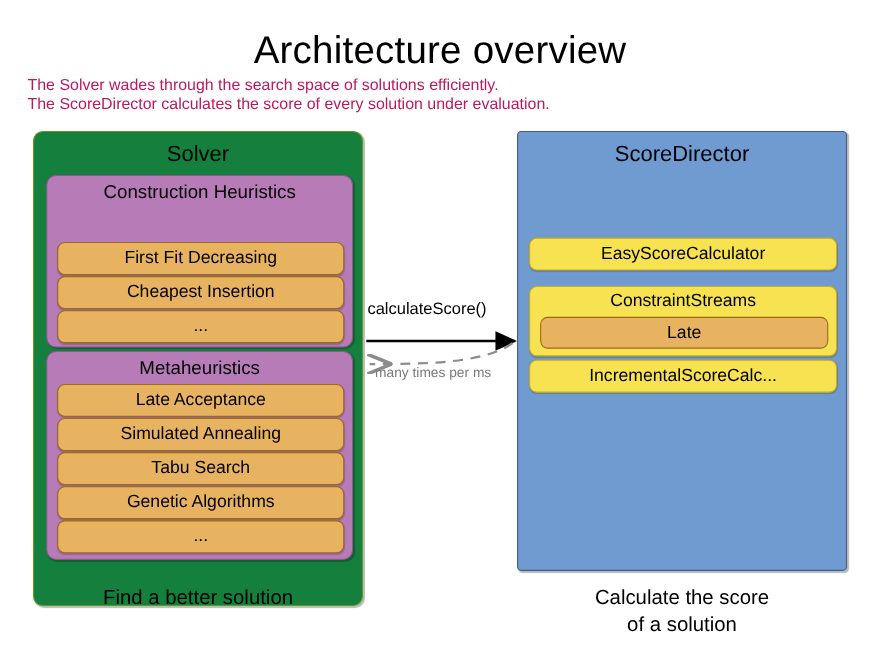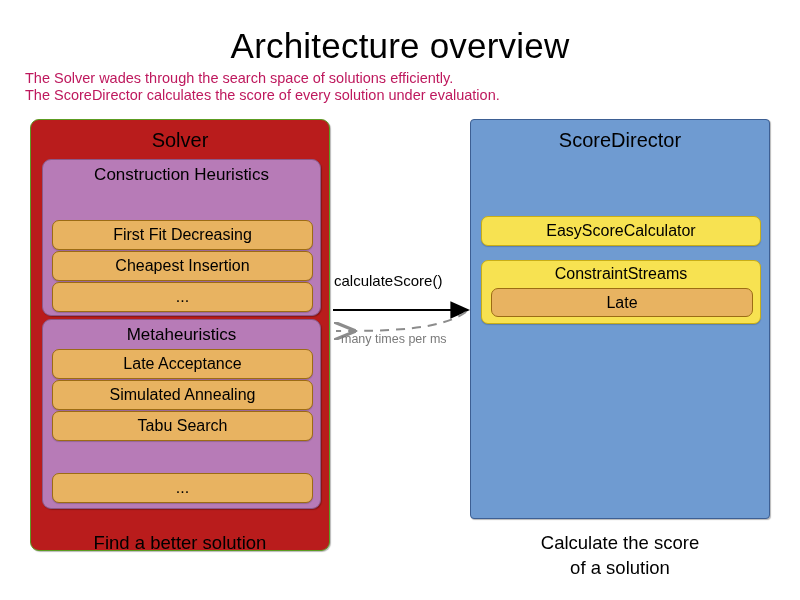--- a/index.html
+++ b/index.html
@@ -51,21 +51,21 @@
   .box-label {
     width: 100%;
     text-align: center;
     color: #000000;
   }
 
   
   .solver-box {
     left: 30px; top: 119px;
     width: 300px; height: 432px;
-    background: #b91c1c;
+    background: #15803d;
     border: 1px solid #5c9c22;
     box-shadow: 1px 1px 1px rgba(0,0,0,0.28);
   }
   .solver-title {
     position: absolute;
     left: 0; top: 9px;
     font-size: 20px;
   }
 
   
@@ -207,34 +207,36 @@
       <div class="pill" style="top:60px">First Fit Decreasing</div>
       <div class="pill" style="top:91px">Cheapest Insertion</div>
       <div class="pill" style="top:122px">...</div>
     </div>
 
     <div class="group-box group-mh">
       <div class="group-title">Metaheuristics</div>
       <div class="pill" style="top:29px">Late Acceptance</div>
       <div class="pill" style="top:60px">Simulated Annealing</div>
       <div class="pill" style="top:91px">Tabu Search</div>
+      <div class="pill" style="top:122px">Genetic Algorithms</div>
       <div class="pill" style="top:153px">...</div>
     </div>
   </div>
 
   <div class="box sd-box">
     <div class="box-label sd-title">ScoreDirector</div>
 
     <div class="ypill ypill-simple" style="top:96px">EasyScoreCalculator</div>
 
     <div class="ypill ypill-group" style="top:140px">
       <div class="ypill-group-title">ConstraintStreams</div>
       <div class="inner-orange">Late</div>
     </div>
 
+    <div class="ypill ypill-simple" style="top:207px">IncrementalScoreCalc...</div>
   </div>
 
   <svg id="arrows" viewBox="0 0 800 600" width="800" height="600">
     <defs>
       <marker id="head-solid" markerWidth="9" markerHeight="8" refX="8" refY="4" orient="auto">
         <path d="M0,0 L9,4 L0,8 Z" fill="#000000"></path>
       </marker>
       <marker id="head-dash" markerWidth="11" markerHeight="9" refX="10" refY="4.5" orient="auto">
         <path d="M11,0 L0,4.5 L11,9" fill="none" stroke="#8c8c8c" stroke-width="1.6"></path>
       </marker>

